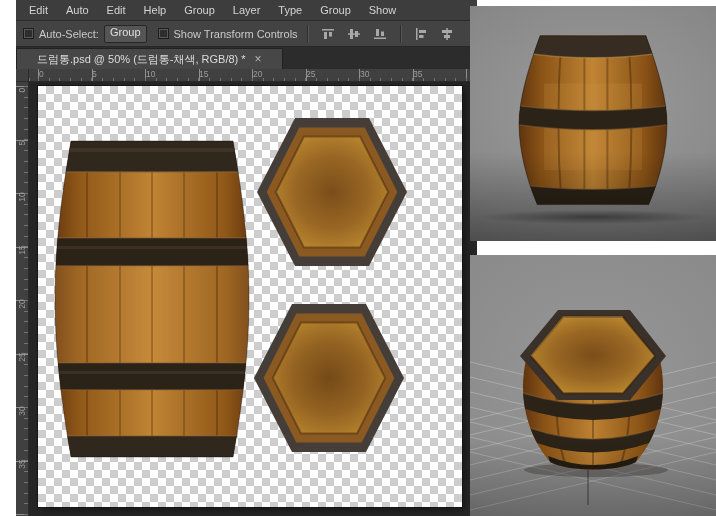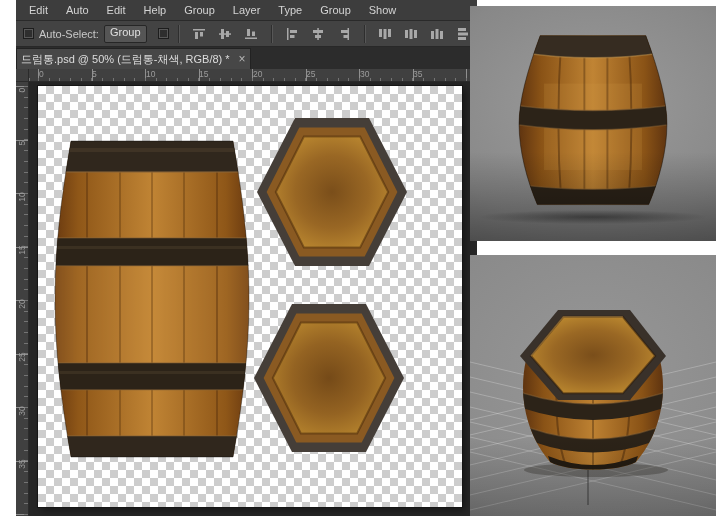--- a/index.html
+++ b/index.html
@@ -41,21 +41,21 @@
   }
   .icon-btn svg { display:block; }
   .icon-btn svg rect { fill:#a8a8a8; }
 
   .tab-bar {
     position:absolute; left:0; top:47px; right:0; height:22px;
     background:#2c2c2c; display:flex; align-items:flex-end; padding-left:0;
   }
   .doc-tab {
     height:21px; background:#474747; border:1px solid #222222; border-bottom:none;
-    color:#dddddd; font-size:11px; display:flex; align-items:center; gap:9px; padding:0 4px;
+    color:#dddddd; font-size:11px; display:flex; align-items:center; gap:9px; padding:0 20px;
   }
   .tab-close { color:#b5b5b5; font-size:12px; line-height:1; }
 
   
   .ruler-corner {
     position:absolute; left:0; top:69px; width:13px; height:13px;
     background:#404040; border-right:1px solid #2b2b2b; border-bottom:1px solid #2b2b2b;
   }
   .ruler-h {
     position:absolute; left:13px; top:69px; right:0; height:13px;
@@ -143,20 +143,21 @@
   </div>
 
   <div class="options-bar">
     <span class="cb"></span>
     <span>Auto-Select:</span>
     <span class="dropdown">
       <span>Group</span>
       <span class="arrow">▾</span>
     </span>
     <span class="cb" style="margin-left:6px"></span>
+    <span>Show Transform Controls</span>
     <span class="sep"></span>
     <span class="icon-btn">
         <svg width="14" height="14" viewBox="0 0 14 14">
           <rect x="1" y="2" width="12" height="1.5"></rect>
           <rect x="3" y="5" width="3" height="7"></rect>
           <rect x="8" y="5" width="3" height="4.5"></rect>
         </svg>
       </span>
     <span class="icon-btn">
         <svg width="14" height="14" viewBox="0 0 14 14">

